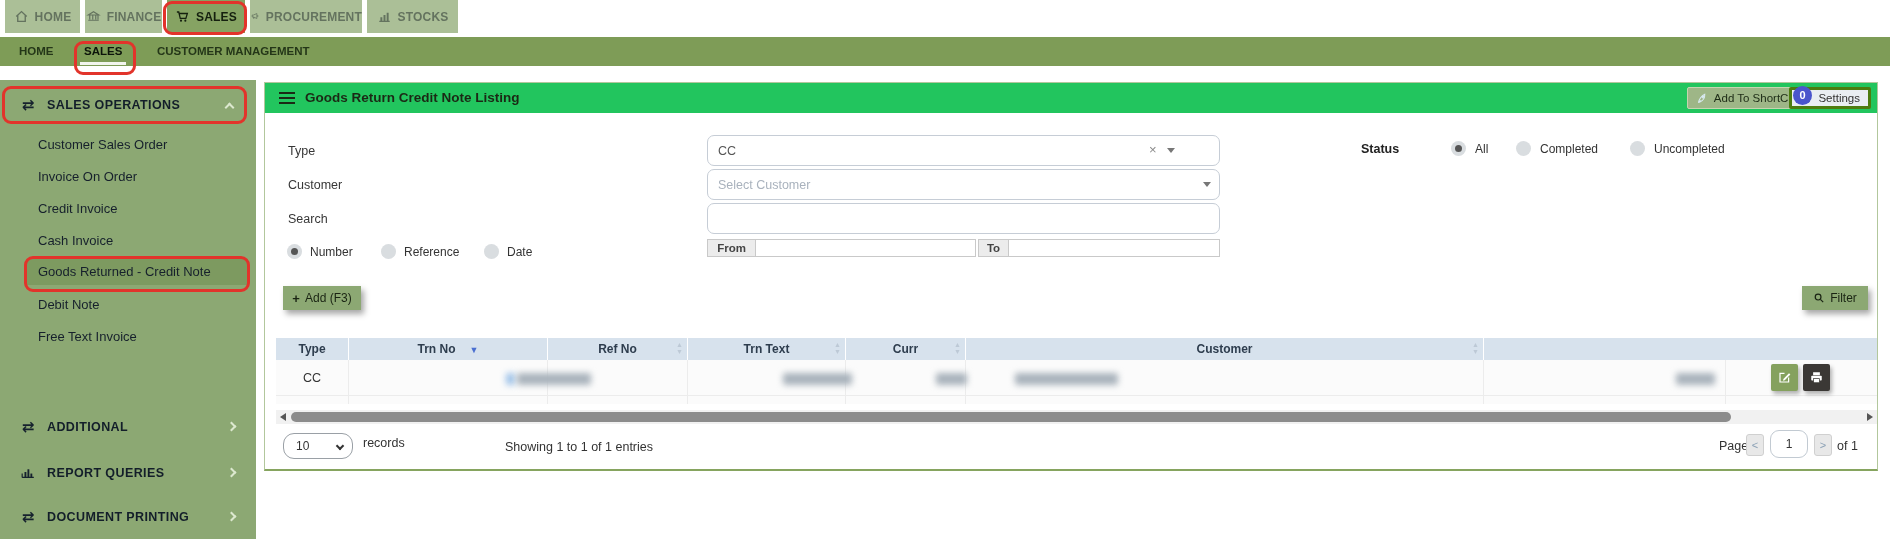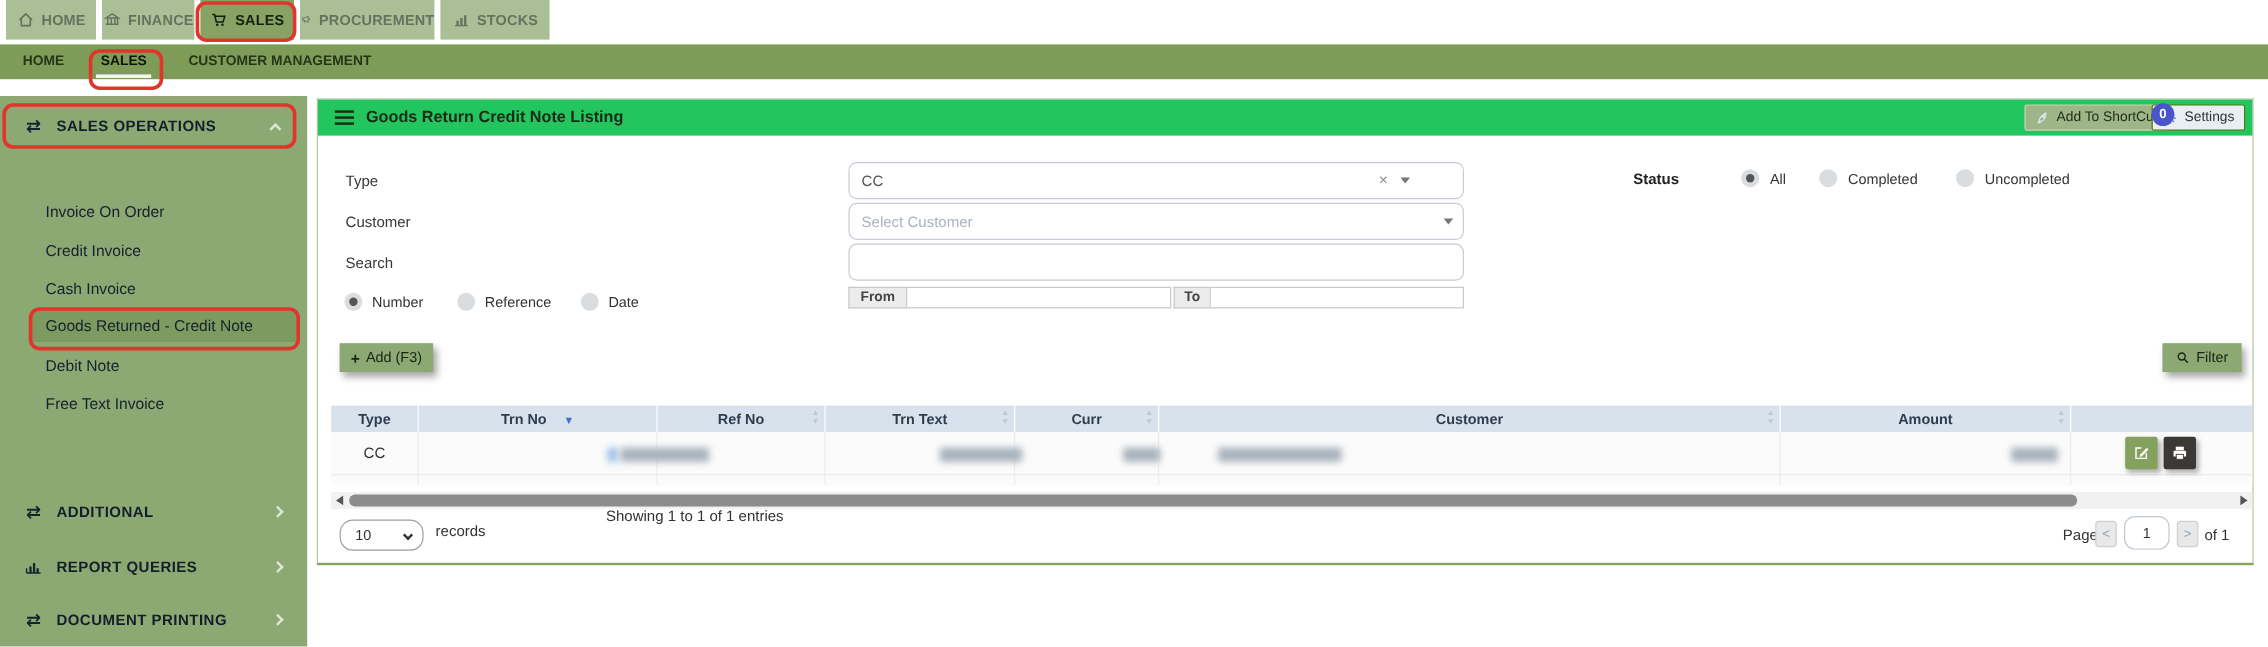--- a/index.html
+++ b/index.html
@@ -38,21 +38,21 @@
   .panel{position:absolute;left:264px;top:82px;width:1614px;height:389px;background:#fff;
          border:1px solid #b2c79c;border-bottom:2px solid #86a45f}
   .phead{position:absolute;left:0;top:0;width:100%;height:30px;background:#22c55e}
   .ptitle{position:absolute;left:40px;top:0;line-height:30px;font-size:13.5px;font-weight:bold;color:#1b2915}
   .burger{position:absolute;left:14px;top:9px;width:16px;cursor:pointer}
   .burger div{height:2px;background:#1b2915;margin-bottom:3px}
 
   .hbtn{position:absolute;top:4px;height:22px;display:flex;align-items:center;gap:5px;padding:0 8px;font-size:11.5px;
         border-radius:2px;cursor:pointer}
   .btn-shortcut{right:70px;background:#9eb687;border:1px solid #c6d5b0;color:#1d2b16}
-  .btn-settings{right:6px;background:#e9eef2;border:1px solid #4d7c0f;color:#333}
+  .btn-settings{right:6px;background:#e9eef2;border:3px solid #4d7c0f;color:#333}
   .badge{position:absolute;right:-6px;top:-2px;width:19px;height:19px;border-radius:50%;background:#4a55cc;color:#fff;
          font-size:11px;font-weight:bold;text-align:center;line-height:19px;z-index:5}
 
   .flabel{position:absolute;left:23px;font-size:12.5px;font-weight:500;color:#373737}
   .finput{position:absolute;left:442px;width:513px;height:31px;background:#fff;border:1px solid #c6cdd6;border-radius:7px;
           font-size:12.5px;color:#555;padding:0 28px 0 10px;outline:none;font-family:inherit}
   .finput::placeholder{color:#a9b2bd}
   .inp-x{position:absolute;color:#8a8a8a;font-size:13px;cursor:pointer}
   .inp-caret{position:absolute;width:0;height:0;border-left:4px solid transparent;border-right:4px solid transparent;
              border-top:5px solid #777;cursor:pointer}
@@ -151,20 +151,21 @@
     <div class="sub-underline" style="left:80px;width:46px"></div>
   </div>
 
   <div class="sidebar">
     <div class="side-sec" style="top:10px">
       <span class="sicon">⇄</span>
       <span class="stext">SALES OPERATIONS</span>
       <span class="chev up" style="left:226px;top:14px"></span>
     </div>
 
+    <div class="side-item" style="top:52px">Customer Sales Order</div>
     <div class="side-item" style="top:84px">Invoice On Order</div>
     <div class="side-item" style="top:116px">Credit Invoice</div>
     <div class="side-item active-bg" style="top:179px;left:26px;width:222px;padding-left:12px">Goods Returned - Credit Note</div>
     <div class="side-item" style="top:148px">Cash Invoice</div>
     <div class="side-item" style="top:212px">Debit Note</div>
     <div class="side-item" style="top:244px">Free Text Invoice</div>
 
     <div class="side-sec" style="top:332px">
       <span class="sicon">⇄</span>
       <span class="stext">ADDITIONAL</span>
@@ -276,24 +277,20 @@
               <span>▼</span>
             </span></div>
         <div class="th" style="width:120px"><span>Curr</span><span class="sortpair">
               <span>▲</span>
               <span>▼</span>
             </span></div>
         <div class="th" style="width:518px"><span>Customer</span><span class="sortpair">
               <span>▲</span>
               <span>▼</span>
             </span></div>
-        <div class="th" style="width:242px"><span>Amount</span><span class="sortpair">
-              <span>▲</span>
-              <span>▼</span>
-            </span></div>
         <div class="th" style="width:151px;border-right:none"></div>
       </div>
 
       <div class="trow">
         <div class="td" style="width:73px;line-height:36px;text-align:center;font-size:12.5px;color:#333">CC</div>
         <div class="td" style="width:199px"></div>
         <div class="td" style="width:140px"></div>
         <div class="td" style="width:158px"></div>
         <div class="td" style="width:120px"></div>
         <div class="td" style="width:518px"></div>
@@ -338,21 +335,21 @@
         <div class="sb-thumb"></div>
         <span class="sb-arrow sb-right"></span>
       </div>
     </div>
 
     <div class="fsel">
       <span>10</span>
       <span class="caret"></span>
     </div>
     <div class="ftext" style="left:98px;top:353px">records</div>
-    <div class="ftext" style="left:240px;top:340px">Showing 1 to 1 of 1 entries</div>
+    <div class="ftext" style="left:240px;top:357px">Showing 1 to 1 of 1 entries</div>
 
     <div class="ftext" style="left:1454px;top:356px">Page</div>
     <div class="pgbtn" style="left:1481px">&lt;</div>
     <input class="pginput" value="1" style="">
     <div class="pgbtn" style="left:1549px">&gt;</div>
     <div class="ftext" style="left:1572px;top:356px">of 1</div>
   </div>
 
   <div class="annot" style="left:163px;top:1px;width:84px;height:34px"></div>
   <div class="annot" style="left:74px;top:41px;width:62px;height:34px"></div>

